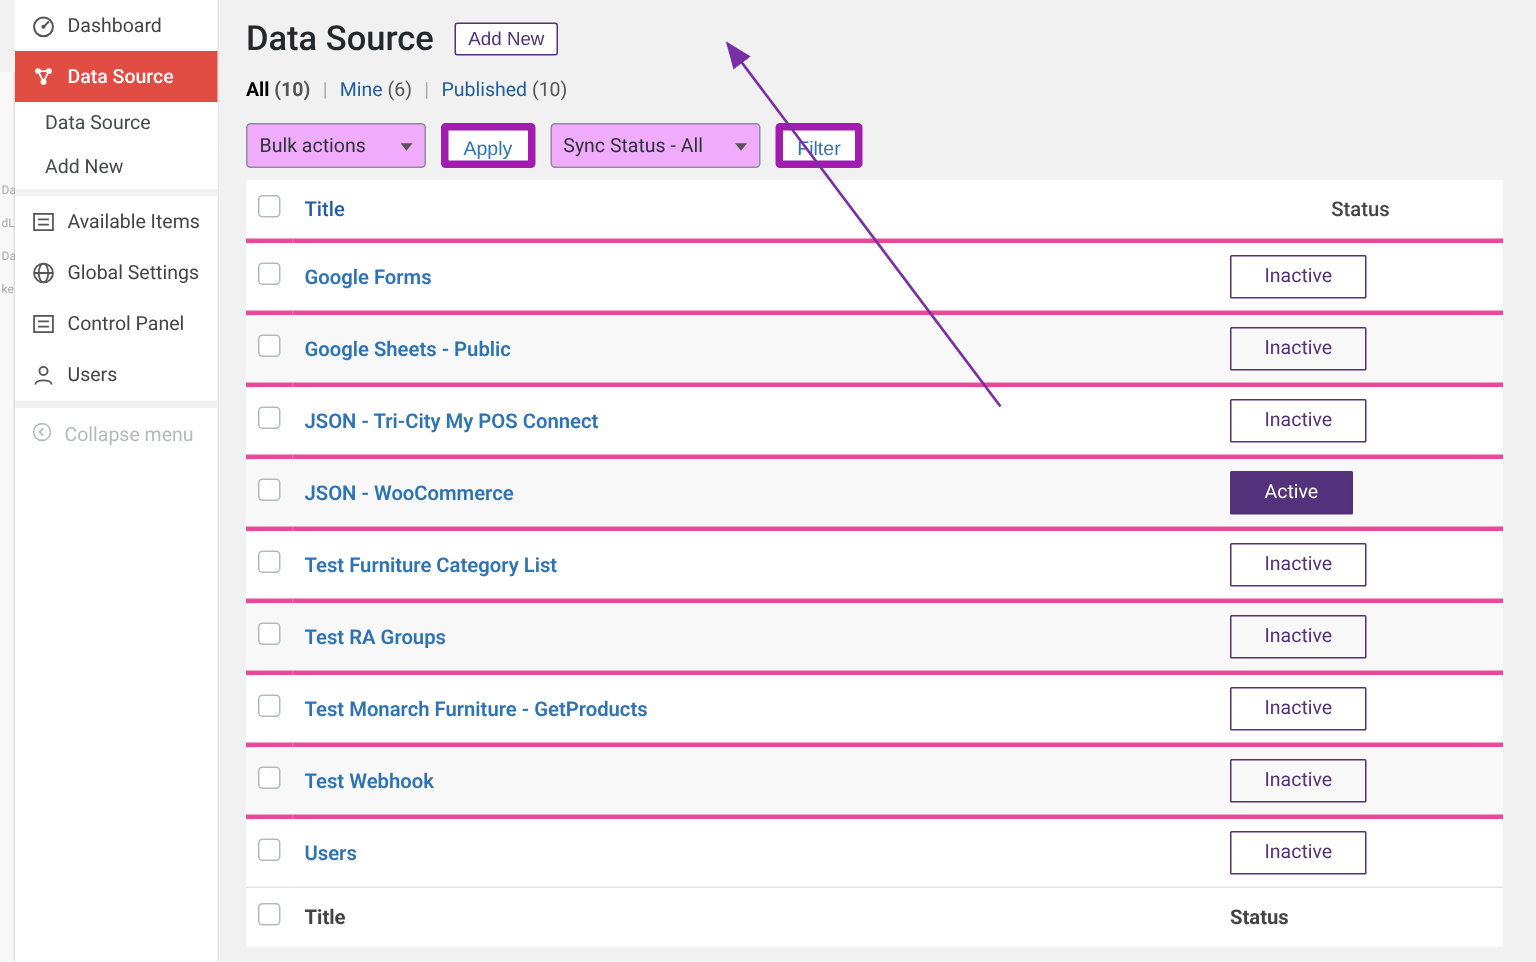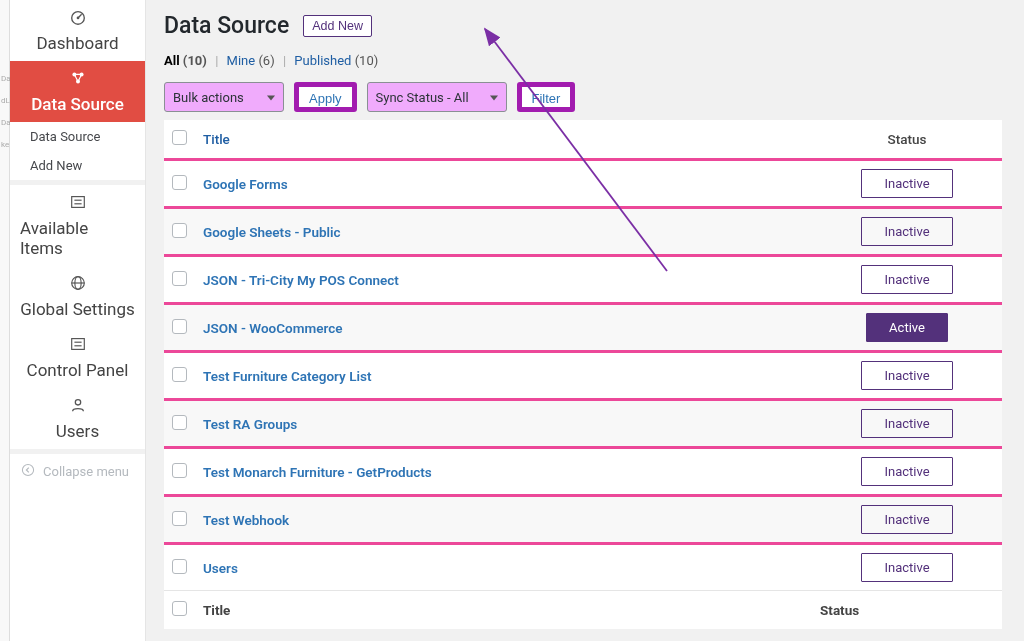--- a/index.html
+++ b/index.html
@@ -1,29 +1,29 @@
 <!DOCTYPE html>
 <html><head>
 <meta charset="utf-8">
 <style>
 * { box-sizing: border-box; margin: 0; padding: 0; }
 body { font-family: -apple-system, BlinkMacSystemFont, "Segoe UI", Roboto, sans-serif; font-size: 13px; color: #444; background: #f1f1f1; width: 1024px; height: 641px; overflow: hidden; }
 .app { display: flex; width: 100%; height: 100%; }
 
 
 .sidebar { width: 136px; background: #fff; border-right: 1px solid #e5e5e5; flex-shrink: 0; display: flex; flex-direction: column; }
-.sidebar-item { display: flex; align-items: center; gap: 7px; padding: 8px 10px; color: #444; cursor: pointer; font-size: 17px; flex-direction: column; }
+.sidebar-item { display: flex; align-items: center; gap: 7px; padding: 8px 10px; color: #444; cursor: pointer; font-size: 13px; }
 .sidebar-item.active { background: #e14d43; color: #fff; font-weight: 500; }
 .sidebar-item .icon { width: 18px; height: 18px; display: inline-flex; align-items: center; justify-content: center; flex-shrink: 0; }
 .sidebar-sub { padding: 7px 10px 7px 20px; font-size: 13px; color: #46484c; cursor: pointer; background: #fff; }
 .sidebar-divider { background: #f1f1f1; height: 5px; }
 .collapse-item { display: flex; align-items: center; gap: 7px; padding: 8px 10px; color: #b4b9be; cursor: pointer; font-size: 13px; }
 .collapse-item .icon svg circle { stroke: #b4b9be; }
 .collapse-item .icon svg path { stroke: #b4b9be; }
-.tiny-col { width: 10px; background: #f8f8f8; border-right: 1px solid #ddd; flex-shrink: 0; display: flex; flex-direction: column; font-size: 8px; color: #aaa; padding-top: 74px; gap: 12px; }
+.tiny-col { width: 10px; background: #f8f8f8; border-right: 1px solid #ddd; flex-shrink: 0; display: flex; flex-direction: column; font-size: 8px; color: #aaa; padding-top: 74px; gap: 12px; margin-top: 48px; }
 .tiny-col span { writing-mode: horizontal-tb; padding: 1px; line-height: 1; }
 
 
 .main { flex: 1; padding: 12px 22px 0 18px; overflow: hidden; background: #f1f1f1; position: relative; }
 .page-header { display: flex; align-items: center; gap: 14px; margin-bottom: 14px; }
 .page-title { font-size: 23px; font-weight: 500; color: #23282d; }
 .add-new-btn { border: 1px solid #53317b; color: #53317b; background: #fff; padding: 3px 8px; font-size: 12.5px; border-radius: 2px; cursor: pointer; font-weight: 500; }
 
 .view-filters { margin-bottom: 14px; color: #555; font-size: 13px; }
 .view-filters .vf { color: #1f5ea3; cursor: pointer; }
@@ -39,21 +39,21 @@
 
 .table { width: 100%; border-collapse: collapse; background: #fff; }
 .table th, .table td { text-align: left; padding: 10px 8px; font-size: 13.5px; }
 .table thead th { color: #1f5ea3; font-weight: 500; border-bottom: 1px solid #e5e5e5; }
 .table thead th.status-th { color: #444; text-align: center; width: 190px; }
 .table tbody tr { border-top: 3px solid #ec4899; }
 .table tbody tr:nth-child(odd) td { background: #fff; }
 .table tbody tr:nth-child(even) td { background: #f8f8f8; }
 .table td.cb-cell, .table th.cb-cell { width: 30px; text-align: center; }
 .table td.title-cell a { color: #2e74b5; font-weight: 600; text-decoration: none; }
-.table td.status-cell { text-align: center; padding: 8px; text-decoration: underline; }
+.table td.status-cell { text-align: left; padding: 8px; text-decoration: underline; }
 .status-badge { display: inline-block; min-width: 78px; padding: 6px 22px; border: 1px solid #53317b; color: #53317b; font-size: 13px; border-radius: 1px; }
 .status-badge.active { background: #53317b; color: #fff; border-color: #53317b; }
 .checkbox { width: 15px; height: 15px; border: 1px solid #b4b9be; border-radius: 3px; background: #fff; display: inline-block; cursor: pointer; }
 
 .tfoot th { border-top: 1px solid #e5e5e5; }
 
 .arrow-annotation { position: absolute; left: 141px; top: 9px; pointer-events: none; }
 </style>
 </head>
 <body>

